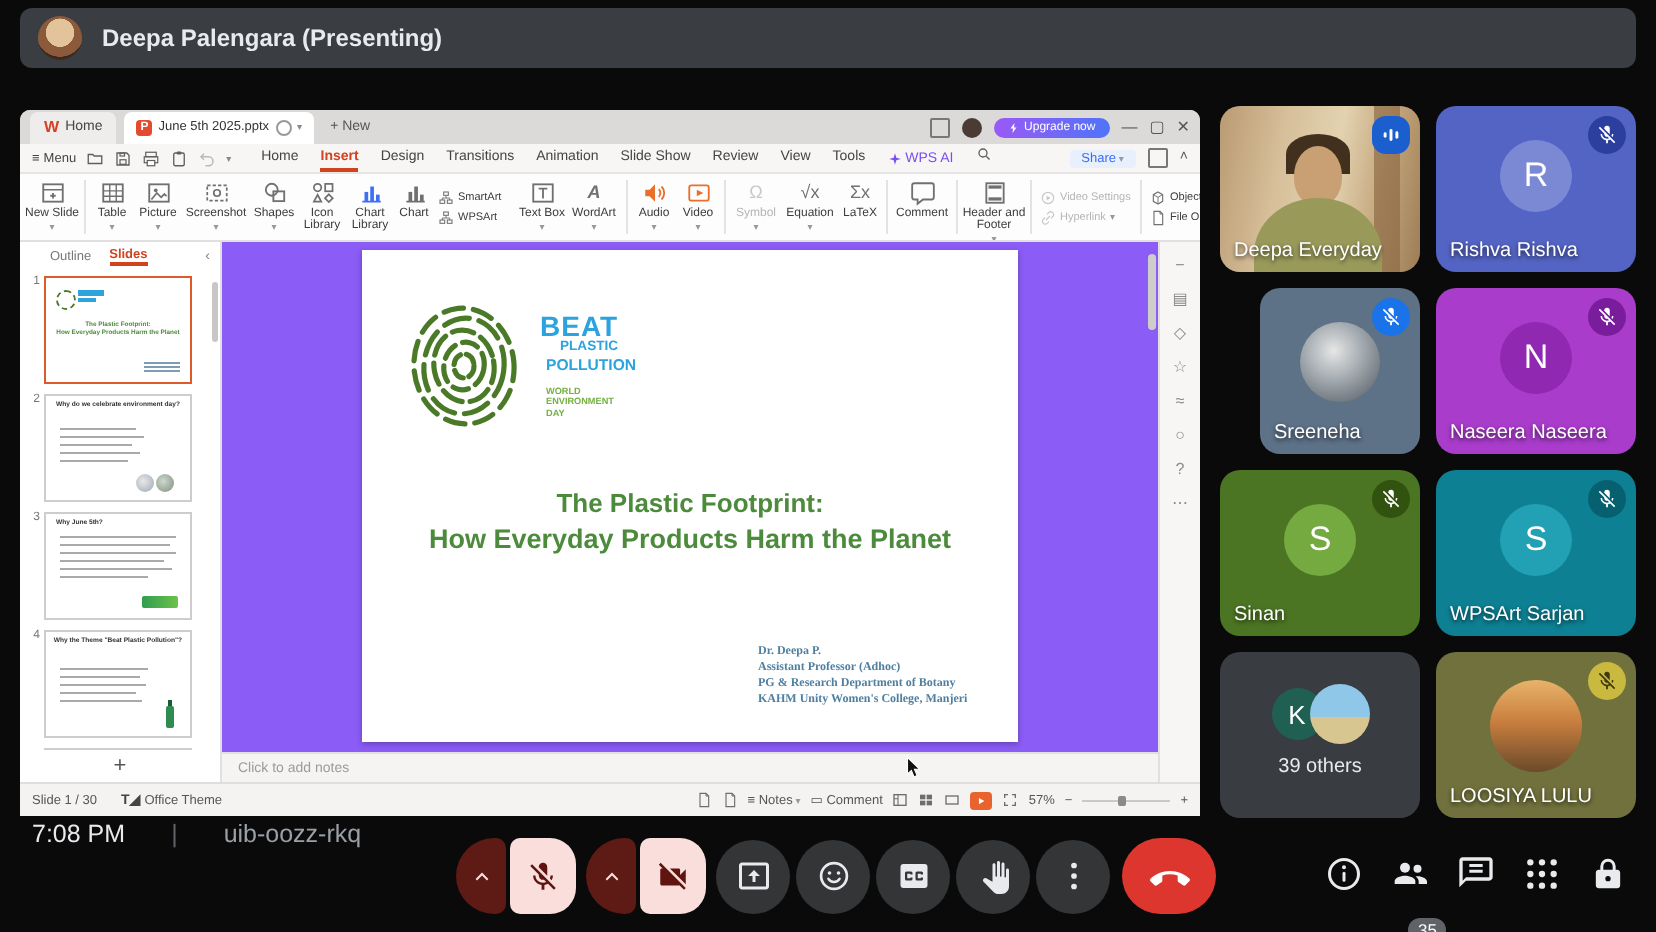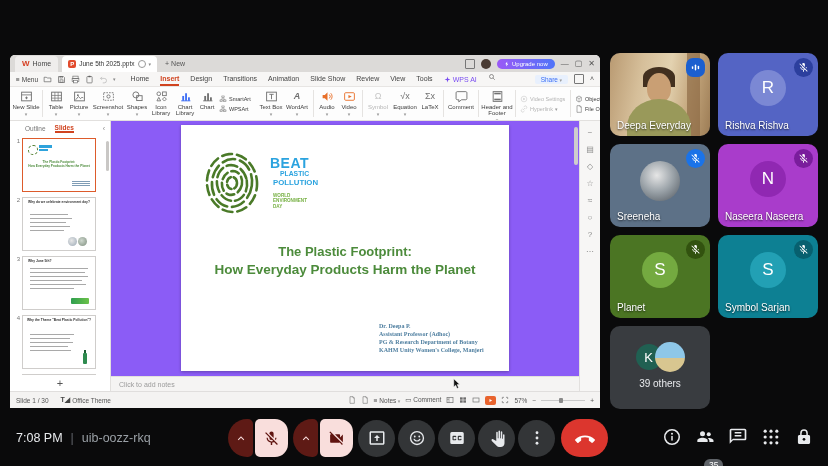--- a/index.html
+++ b/index.html
@@ -151,21 +151,21 @@
   .ov-wrap{position:absolute;left:0;top:16px;width:100%;display:flex;flex-direction:column;
            align-items:center;gap:6px;}
   .ov-avs{display:flex;align-items:center;}
   .ov-k{width:26px;height:26px;border-radius:50%;display:flex;align-items:center;justify-content:center;
         color:#fff;font-size:13px;}
   .ov-photo{width:30px;height:30px;border-radius:50%;margin-left:-7px;z-index:2;
         background:linear-gradient(180deg,#8ec7e8 55%,#d8c690 55%);}
   .ov-label{font-size:10px;color:#e8eaed;}
   
   .bbar{position:absolute;left:0;top:410px;width:828px;height:56px;color:#e8eaed;}
-  .b-left{position:absolute;left:16px;top:0;height:56px;display:flex;align-items:center;gap:8px;
+  .b-left{position:absolute;left:16px;top:0;height:56px;display:flex;gap:23px;
           font-size:12.5px;}
   .b-sep{color:#5f6368;}
   .b-code{color:#9aa0a6;}
   .controls{position:absolute;left:228px;top:9px;display:flex;align-items:center;gap:3px;}
   .grp{display:flex;gap:2px;margin-right:2px;}
   .chev{width:25px;height:38px;border-radius:19px 5px 5px 19px;display:flex;align-items:center;
         justify-content:center;color:#f9dedc;}
   .chev svg{width:12px;height:12px;}
   .mainb{width:33px;height:38px;border-radius:5px 13px 13px 5px;display:flex;align-items:center;
          justify-content:center;}
@@ -384,20 +384,24 @@
         <path fill="currentColor" d="M7 4.5 20 12 7 19.5z"></path>
       </symbol>
 <symbol id="cursor-arrow" viewBox="0 0 12 16">
         <path d="M1 1v11l2.6-2.4L5.4 14l2-1-1.8-4.2H9z" fill="#111" stroke="#fff" stroke-width=".7"></path>
       </symbol>
 </defs>
 </svg>
 
 <div id="stage">
 
+  <div class="topbar">
+    <span class="tb-avatar"></span>
+    <span class="tb-name">Deepa Palengara (Presenting)</span>
+  </div>
 
   <div class="wps">
 
     <div class="w-tabbar">
       <div class="w-home">
         <span class="w-logo">W</span>
         <span>Home</span>
       </div>
       <div class="w-doctab">
         <span class="w-docicon">P</span>
@@ -804,21 +808,21 @@
     <div class="tile" style="background: rgb(84, 100, 196);">
       <span class="tavatar" style="background: rgb(123, 136, 212);">R</span>
       <span class="tbadge" style="background: rgb(44, 63, 158);">
           <svg>
             <use href="#ic-mic-off"></use>
           </svg>
         </span>
       <span class="tname">Rishva Rishva</span>
     </div>
 
-    <div class="tile" style="background: rgb(93, 113, 135);">
+    <div class="tile" style="background: rgb(93, 113, 135); margin-left: 20px;">
       <span class="photo" style="width:40px;height:40px;background:radial-gradient(circle at 42% 36%,#e6e6e6,#9aa2a8 48%,#4d545c)"></span>
       <span class="tbadge" style="background: rgb(26, 115, 232);">
           <svg>
             <use href="#ic-mic-off"></use>
           </svg>
         </span>
       <span class="tname">Sreeneha</span>
     </div>
 
     <div class="tile" style="background: rgb(169, 60, 203);">
@@ -831,43 +835,52 @@
       <span class="tname">Naseera Naseera</span>
     </div>
 
     <div class="tile" style="background: rgb(75, 117, 35);">
       <span class="tavatar" style="background: rgb(116, 170, 64);">S</span>
       <span class="tbadge" style="background: rgb(50, 82, 15);">
           <svg>
             <use href="#ic-mic-off"></use>
           </svg>
         </span>
-      <span class="tname">Planet</span>
+      <span class="tname">Sinan</span>
     </div>
 
     <div class="tile" style="background: rgb(13, 128, 147);">
       <span class="tavatar" style="background: rgb(34, 160, 180);">S</span>
       <span class="tbadge" style="background: rgb(7, 96, 111);">
           <svg>
             <use href="#ic-mic-off"></use>
           </svg>
         </span>
-      <span class="tname">Symbol Sarjan</span>
+      <span class="tname">WPSArt Sarjan</span>
     </div>
 
     <div class="tile" style="background: rgb(57, 60, 64);">
       <div class="ov-wrap">
         <div class="ov-avs">
           <span class="ov-k" style="background: rgb(32, 96, 82);">K</span>
           <span class="ov-photo"></span>
         </div>
         <span class="ov-label">39 others</span>
       </div>
     </div>
 
+    <div class="tile" style="background: rgb(113, 113, 61);">
+      <span class="photo" style="width:46px;height:46px;background:linear-gradient(180deg,#e8b36a 0%,#c97f3f 45%,#6b4a2a 100%)"></span>
+      <span class="tbadge" style="background: rgb(201, 185, 62); color: rgb(63, 58, 18);">
+          <svg>
+            <use href="#ic-mic-off"></use>
+          </svg>
+        </span>
+      <span class="tname">LOOSIYA LULU</span>
+    </div>
   </div>
 
   <div class="bbar">
     <div class="b-left">
       <span>7:08 PM</span>
       <span class="b-sep">|</span>
       <span class="b-code">uib-oozz-rkq</span>
     </div>
 
     <div class="controls">

